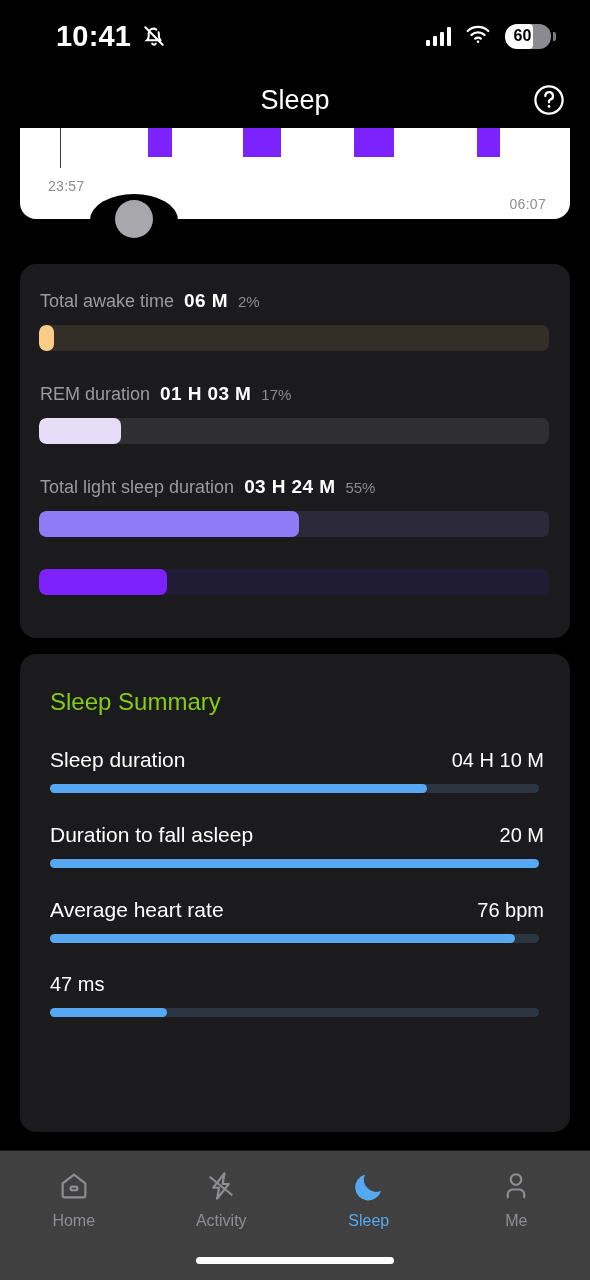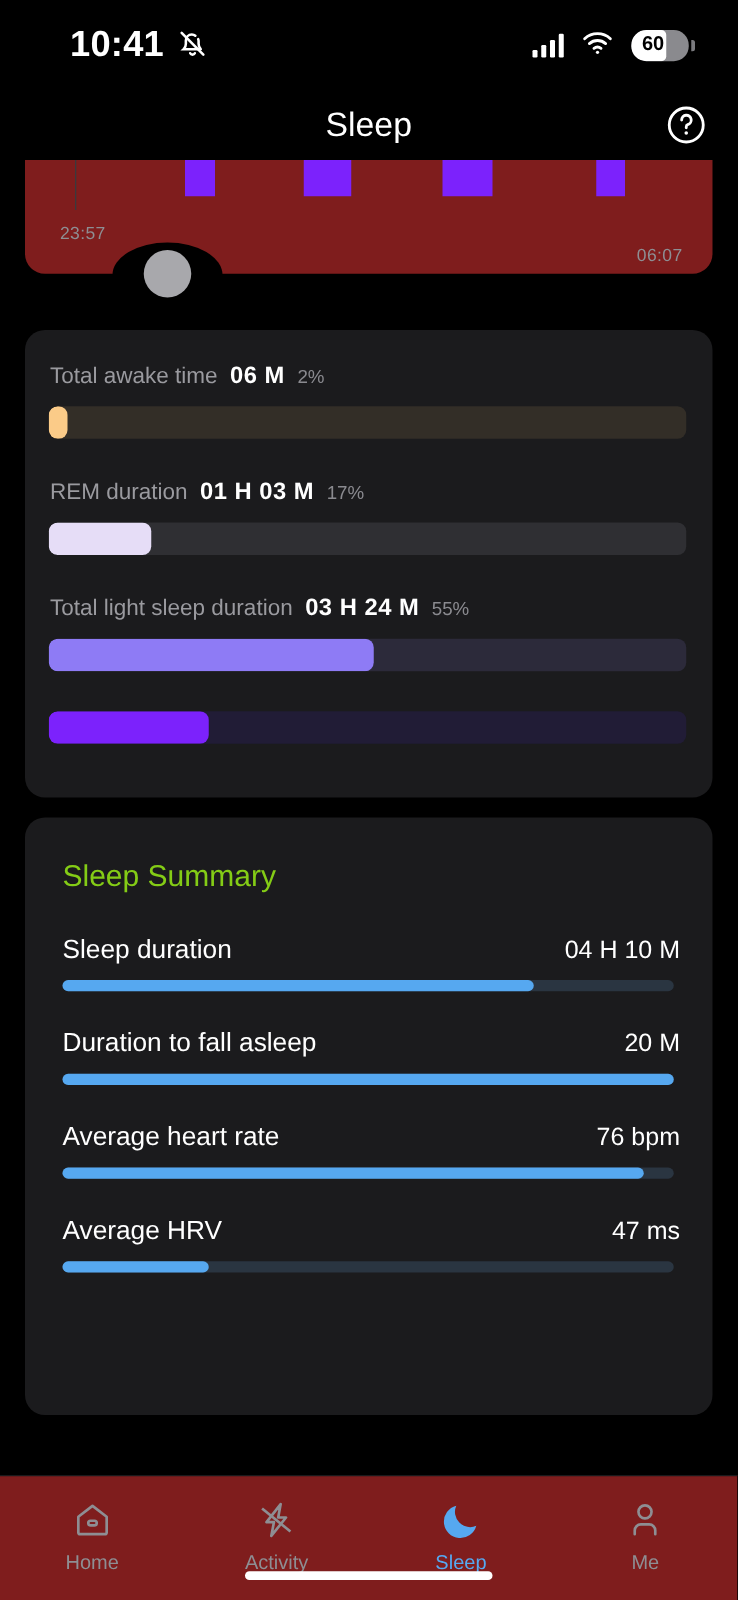--- a/index.html
+++ b/index.html
@@ -51,21 +51,21 @@
   }
   .nav-title { color:#fff; font-size:27px; font-weight:400; }
   .help-btn {
     position:absolute; right:24px; top:50%; transform:translateY(-50%);
     width:34px; height:34px;
   }
 
   
   .chart-card {
     position:absolute; left:20px; top:128px; width:550px; height:91px;
-    background:#7f1d1d; border-radius:0 0 16px 16px;
+    background:#ffffff; border-radius:0 0 16px 16px;
     overflow:visible;
   }
   .chart-plot { position:absolute; left:0; top:0; width:550px; height:46px; overflow:hidden; }
   .seg {
     position:absolute; top:0; height:29px; background:#7c22fc;
   }
   .tickline { position:absolute; top:0; width:1px; height:40px; background:#3a3a3d; }
   .chart-time {
     position:absolute; font-size:14px; color:#8e8e93; letter-spacing:0.3px;
   }
@@ -114,22 +114,22 @@
   .sum-value { font-size:20px; color:#fff; }
   .sum-track {
     position:relative; width:489px; height:9px; border-radius:5px; background:#2a3541;
   }
   .sum-fill {
     position:absolute; left:0; top:0; bottom:0; border-radius:5px; background:#56a8f0;
   }
 
   
   .tabbar {
-    position:absolute; left:0; bottom:0; width:590px; height:100px;
-    background:#7f1d1d; border-top:1px solid #1a1a1c;
+    position:absolute; left:0; bottom:0; width:590px; height:130px;
+    background:#404040; border-top:1px solid #1a1a1c;
     display:flex; align-items:flex-start; padding-top:18px;
   }
   .tab {
     flex:1; display:flex; flex-direction:column; align-items:center; gap:9px;
   }
   .tab-icon { height:34px; display:flex; align-items:center; justify-content:center; }
   .tab-label { font-size:16px; color:#8e8e93; }
   .tab.active .tab-label { color:#56a8f0; }
   .home-indicator {
     position:absolute; left:50%; transform:translateX(-50%); bottom:16px;
@@ -265,21 +265,20 @@
       <div class="sum-head">
         <span class="sum-label">Average heart rate</span>
         <span class="sum-value">76 bpm</span>
       </div>
       <div class="sum-track">
         <div class="sum-fill" style="width: 95%; background: rgb(86, 168, 240);"></div>
       </div>
     </div>
     <div class="sum-row">
       <div class="sum-head">
-        <span class="sum-label">Average HRV</span>
         <span class="sum-value">47 ms</span>
       </div>
       <div class="sum-track">
         <div class="sum-fill" style="width: 24%; background: rgb(86, 168, 240);"></div>
       </div>
     </div>
   </div>
 
   <div class="tabbar">
     <div class="tab">

